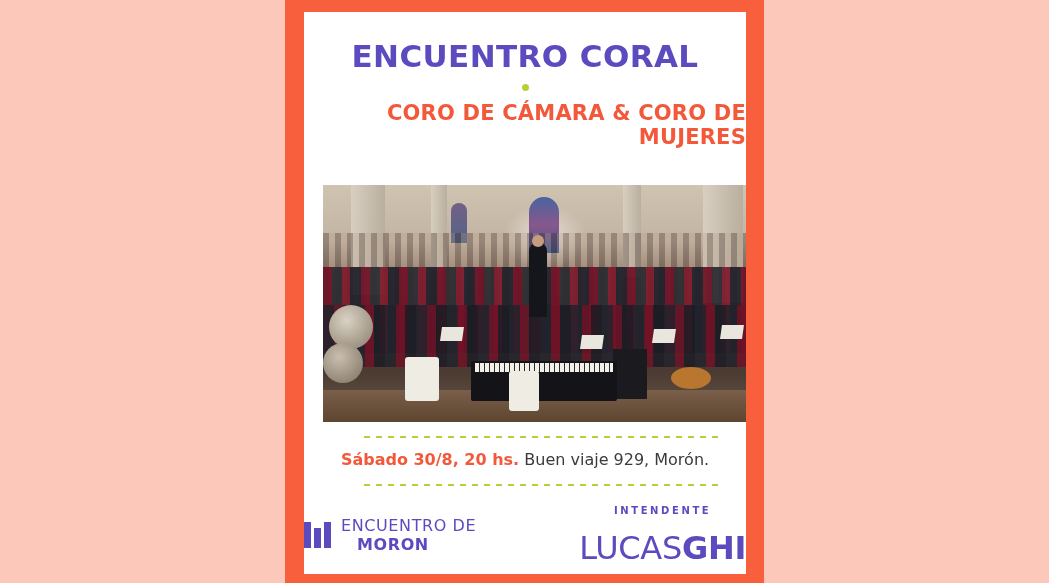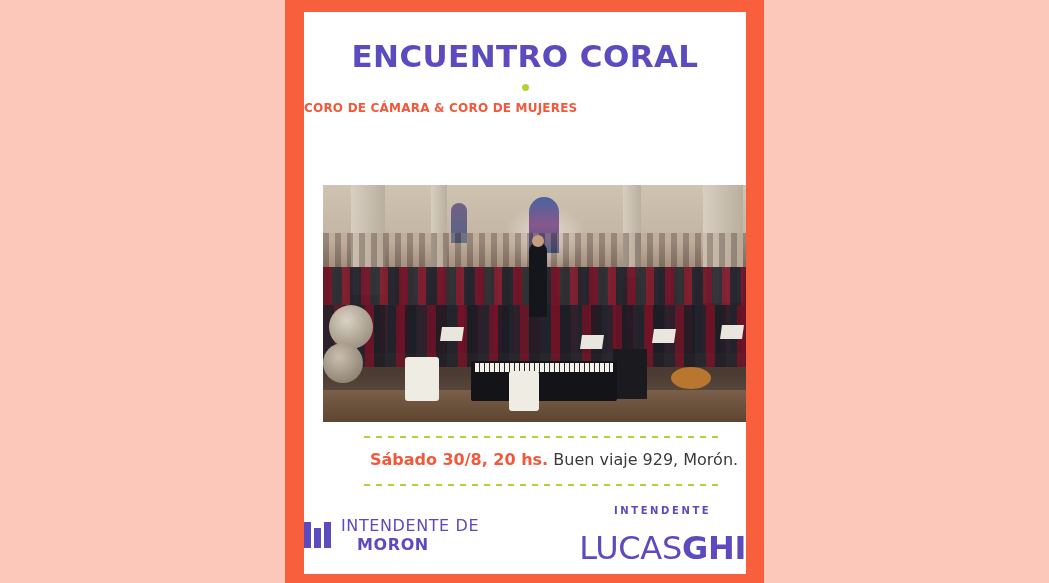--- a/index.html
+++ b/index.html
@@ -68,25 +68,25 @@
   }
   .dot-sep {
     margin: 9px auto 0 auto;
     width: 7px;
     height: 7px;
     border-radius: 50%;
     background: #b9cf3a;
   }
   .subtitle {
     margin-top: 10px;
-    text-align: left;
+    text-align: right;
     font-family: "DejaVu Sans", sans-serif;
     font-weight: bold;
     color: #f3583a;
-    font-size: 12px;
+    font-size: 21px;
     letter-spacing: 0.2px;
   }
   
   .photo {
     position: absolute;
     left: 19px;
     top: 173px;
     width: 442px;
     height: 237px;
     overflow: hidden;
@@ -235,21 +235,20 @@
   .dashes.top { top: 424px; }
   .dashes.bottom { top: 472px; }
   .info-line {
     position: absolute;
     left: 0;
     top: 438px;
     width: 442px;
     text-align: center;
     font-family: "DejaVu Sans", sans-serif;
     font-size: 16px;
-    margin-left: 29px;
   }
   .info-date {
     color: #f3583a;
     font-weight: bold;
   }
   .info-place {
     color: #3b3b3b;
     font-weight: normal;
   }
   
@@ -365,21 +364,21 @@
       <div class="dashes bottom"></div>
 
       <div class="footer">
         <div class="logo-muni">
           <span class="muni-mark">
             <i class="b1"></i>
               <i class="b2"></i>
               <i class="b3"></i>
           </span>
           <span class="muni-text">
-            <span>INTENDENTE DE </span><b>MORON</b>
+            <span>ENCUENTRO DE </span><b>MORON</b>
           </span>
         </div>
         <div class="logo-ghi">
           <div class="ghi-top">INTENDENTE</div>
           <div class="ghi-main">
             <span class="light">LUCAS</span><span class="bold">GHI</span>
           </div>
         </div>
       </div>
 

